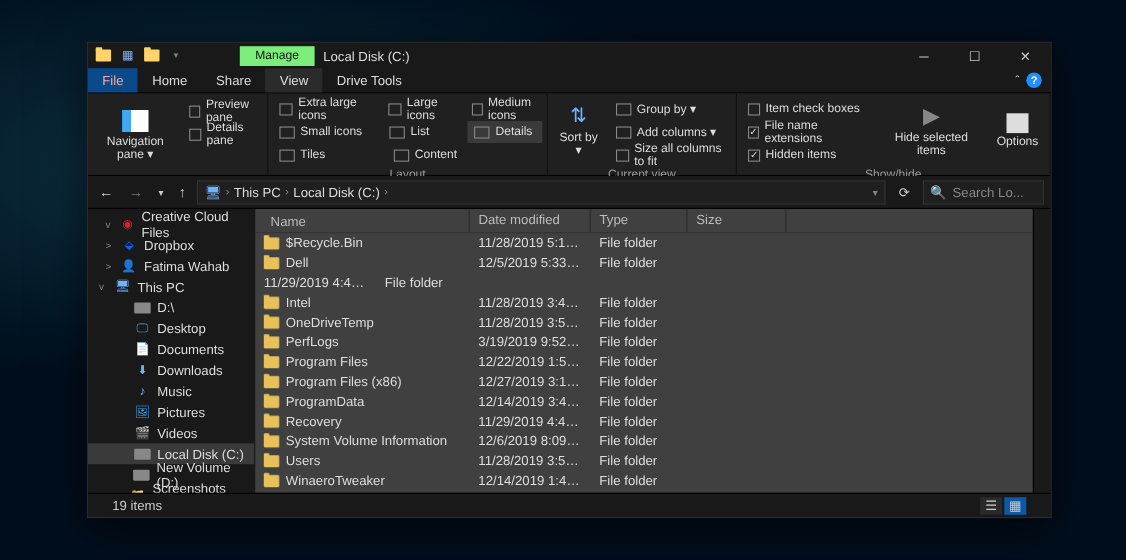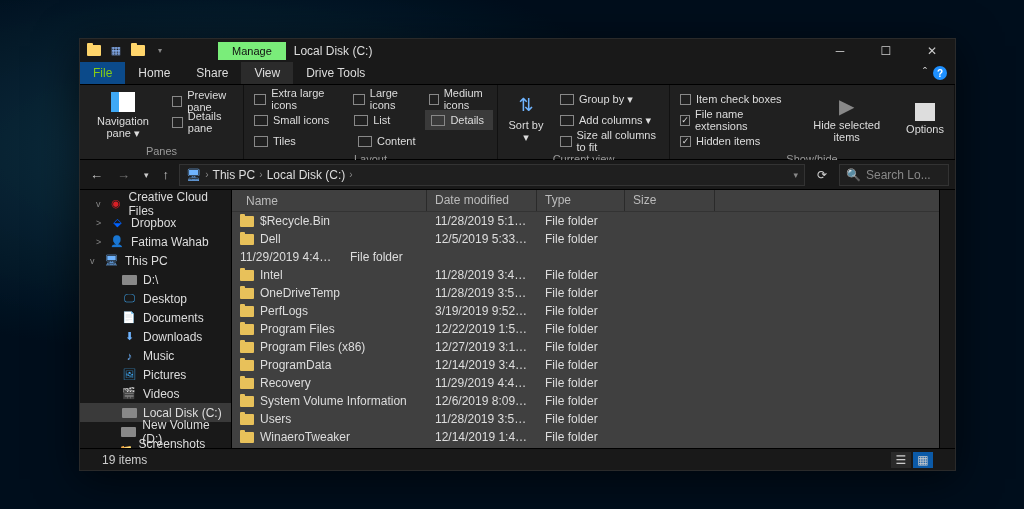--- a/index.html
+++ b/index.html
@@ -10,21 +10,21 @@
 .title-icons{display:flex;align-items:center;gap:6px;padding-left:6px}
 .tb-icon{width:16px;height:16px;display:flex;align-items:center;justify-content:center;font-size:11px}
 .folder-mini{width:14px;height:11px;background:#ffd56b;border-radius:1px;position:relative}
 .folder-mini::before{content:"";position:absolute;top:-2px;left:0;width:6px;height:3px;background:#ffd56b;border-radius:1px 1px 0 0}
 .tab-manage{margin-left:50px;background:#7aed7a;color:#111;padding:3px 14px;font-size:11px}
 .tab-title{margin-left:8px;color:#ddd;font-size:12px}
 .win-controls{margin-left:auto;display:flex}
 .win-btn{width:46px;height:23px;display:flex;align-items:center;justify-content:center;color:#ccc}
 .menubar{height:23px;background:#191919;display:flex;align-items:stretch;border-bottom:1px solid #000}
 .menu-item{padding:0 13px;display:flex;align-items:center;color:#ddd;font-size:12px}
-.menu-item.file{background:#0b4a8a;color:#84cc16}
+.menu-item.file{background:#0b4a8a;color:#fca5a5}
 .menu-item.active{background:#2b2b2b}
 .menu-arrow{margin-left:auto;display:flex;align-items:center;padding:0 8px;gap:6px}
 .help-circle{width:14px;height:14px;border-radius:50%;background:#1e90ff;color:#fff;font-size:10px;display:flex;align-items:center;justify-content:center;font-weight:bold}
 .ribbon{height:75px;background:#202020;display:flex;border-bottom:1px solid #000}
 .ribbon-group{border-right:1px solid #111;display:flex;flex-direction:column;padding:2px 4px 0}
 .ribbon-group-label{text-align:center;color:#9a9a9a;font-size:11px;margin-top:auto;padding:2px 0}
 .rg-body{flex:1;display:flex;gap:4px}
 .big-btn{display:flex;flex-direction:column;align-items:center;justify-content:center;padding:2px 6px;color:#ddd;font-size:11px;text-align:center;line-height:1.1}
 .big-btn .ic{width:28px;height:22px;margin-bottom:2px;display:flex;align-items:center;justify-content:center}
 .small-btn{display:flex;align-items:center;gap:5px;padding:2px 6px;color:#ddd;font-size:11px;height:20px}
@@ -116,21 +116,20 @@
           <div class="small-btn">
               <span class="layout-ic"></span>
               <span>Preview pane</span>
             </div>
           <div class="small-btn">
               <span class="layout-ic"></span>
               <span>Details pane</span>
             </div>
         </div>
       </div>
-      <div class="ribbon-group-label">Panes</div>
     </div>
 
     <div class="ribbon-group" style="width:254px">
       <div class="rg-body" style="flex-direction:column;gap:1px;padding-top:2px">
         <div style="display:flex">
           <div class="small-btn" style="width:104px">
               <span class="layout-ic"></span>
               <span>Extra large icons</span>
             </div>
           <div class="small-btn" style="width:80px">

